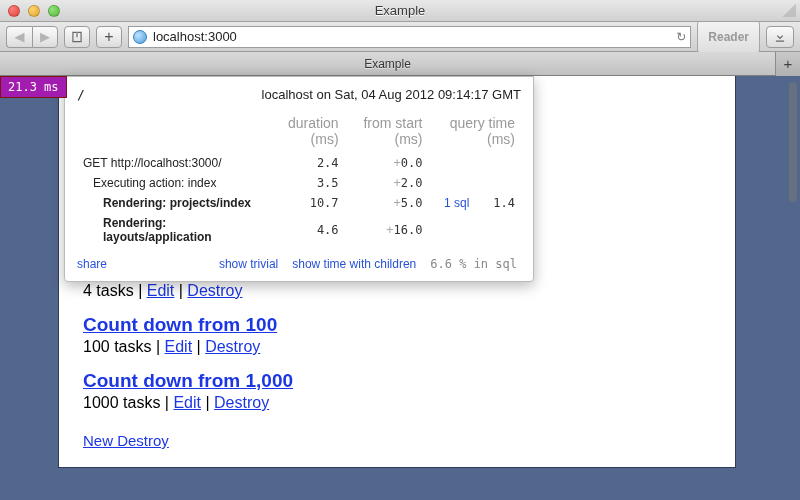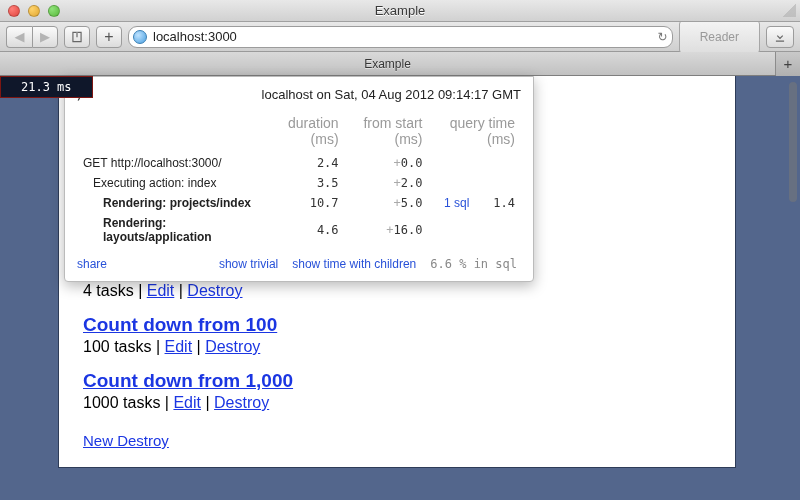--- a/index.html
+++ b/index.html
@@ -15,46 +15,46 @@
 .wintitle { position: absolute; left: 0; right: 0; text-align: center; font-size: 13px; color: #3a3a3a; text-shadow: 0 1px 0 #fff; pointer-events: none; }
 .growbox { position: absolute; right: 4px; top: 3px; width: 14px; height: 14px; background: linear-gradient(135deg, transparent 50%, #b0b0b0 50%); opacity: .6; }
 
 
 .toolbar { height: 30px; background: linear-gradient(#e8e8e8, #cfcfcf); border-bottom: 1px solid #9a9a9a; display: flex; align-items: center; padding: 0 6px; gap: 6px; }
 .tbtn { height: 22px; min-width: 26px; background: linear-gradient(#fbfbfb, #dcdcdc); border: 1px solid #9c9c9c; border-radius: 4px; display: inline-flex; align-items: center; justify-content: center; color: #555; font-size: 13px; }
 .tbtn.disabled { color: #b4b4b4; }
 .navgroup { display: flex; }
 .navgroup .tbtn:first-child { border-radius: 4px 0 0 4px; border-right: none; }
 .navgroup .tbtn:last-child { border-radius: 0 4px 4px 0; }
-.urlbar { flex: 1; height: 22px; background: #fff; border: 1px solid #9c9c9c; border-radius: 9px; display: flex; align-items: center; padding: 0 4px; gap: 6px; font-size: 13px; }
+.urlbar { flex: 1; height: 22px; background: #fff; border: 1px solid #9c9c9c; border-radius: 0; display: flex; align-items: center; padding: 0 4px; gap: 6px; font-size: 13px; }
 .globe { width: 14px; height: 14px; border-radius: 50%; background: radial-gradient(circle at 35% 35%, #bfe3ff, #4a9fe0); border: 1px solid #3a80b5; }
 .urltext { flex: 1; color: #222; }
 .reload { color: #777; font-size: 12px; }
-.reader { height: 34px; padding: 0 20px; background: linear-gradient(#f4f4f4, #dedede); border: 1px solid #a6a6a6; border-radius: 4px; color: #999; font-size: 12px; display: flex; align-items: center; }
+.reader { height: 34px; padding: 0 10px; background: linear-gradient(#f4f4f4, #dedede); border: 1px solid #a6a6a6; border-radius: 4px; color: #999; font-size: 12px; display: flex; align-items: center; font-weight: bold; }
 .dl { height: 22px; width: 28px; }
 
 
 .tabstrip { height: 24px; background: linear-gradient(#bfbfbf, #aaaaaa); border-bottom: 1px solid #7e7e7e; display: flex; align-items: center; position: relative; }
 .tab { flex: 1; text-align: center; font-size: 12px; color: #373737; background: linear-gradient(#d9d9d9, #c1c1c1); height: 100%; line-height: 24px; border-right: 1px solid #8c8c8c; text-shadow: 0 1px 0 rgba(255,255,255,.5); }
 .addtab { width: 24px; text-align: center; font-size: 15px; color: #424242; line-height: 24px; background: linear-gradient(#c9c9c9, #b0b0b0); }
 
 
 .viewport { position: relative; height: 424px; background: #53668c; overflow: hidden; }
 .scrollbar { position: absolute; right: 3px; top: 6px; width: 8px; height: 120px; background: rgba(120,120,120,.55); border-radius: 4px; }
 .page { position: absolute; left: 58px; top: 0; width: 678px; background: #fff; border: 1px solid #2e3c58; border-top: none; padding: 182px 24px 18px 24px; }
 
 
 .proj { margin-bottom: 14px; }
 .proj h2 { font-size: 19px; font-weight: bold; }
 .proj h2 a, .pagebody a { color: #1b36e2; text-decoration: underline; }
 .meta { font-size: 16px; margin-top: 2px; color: #000; }
 .pagebody .newlink { font-size: 15px; display: inline-block; margin-top: 6px; }
 
 
-.mp-badge { position: absolute; left: 0; top: 76px; background: #0f172a; color: #fff; font: 12px/1 Menlo, Consolas, monospace; padding: 4px 20px; border: 1px solid #7d1612; z-index: 5; }
+.mp-badge { position: absolute; left: 0; top: 76px; background: #a21caf; color: #fff; font: 12px/1 Menlo, Consolas, monospace; padding: 4px 7px; border: 1px solid #7d1612; z-index: 5; }
 
 
 .mp-panel { position: absolute; left: 64px; top: 76px; width: 470px; background: #fff; border: 1px solid #bbb; box-shadow: 0 4px 14px rgba(0,0,0,.28); border-radius: 0 0 4px 4px; font-size: 13px; color: #444; z-index: 4; padding: 8px 12px 8px 12px; }
 .mp-head { display: flex; justify-content: space-between; font-size: 13px; color: #222; padding: 2px 0 10px 0; }
 .mp-head .path { font-family: Menlo, Consolas, monospace; }
 .mp-table { width: 100%; border-collapse: collapse; font-family: Menlo, Consolas, monospace; font-size: 12px; }
 .mp-table th { font-weight: normal; color: #9a9a9a; text-align: right; padding: 3px 6px 6px 6px; font-family: "Lucida Grande", Arial, sans-serif; font-size: 14px; }
 .mp-table th.lbl { text-align: left; }
 .mp-table td { padding: 3px 6px; text-align: right; color: #333; }
 .mp-table td.lbl { text-align: left; font-family: "Lucida Grande", Arial, sans-serif; color: #222; }

